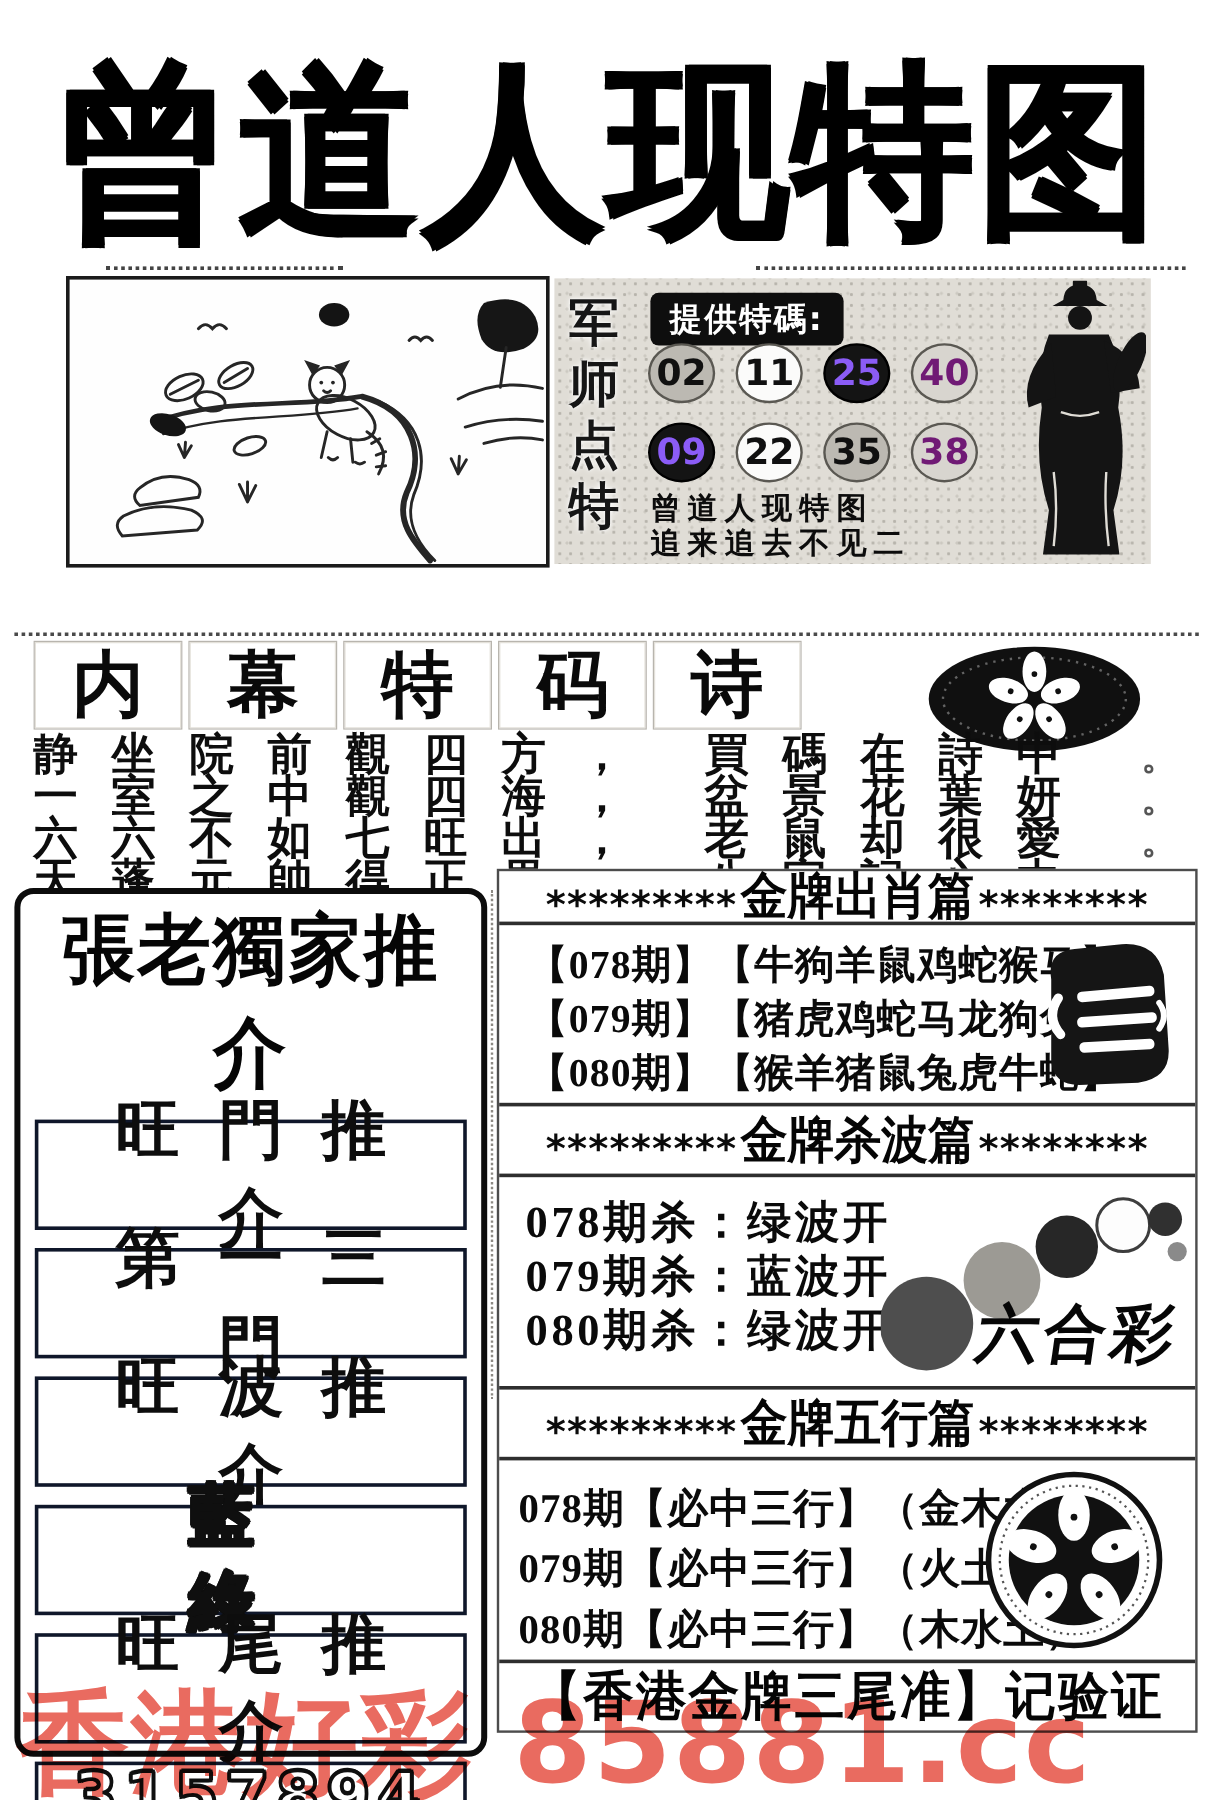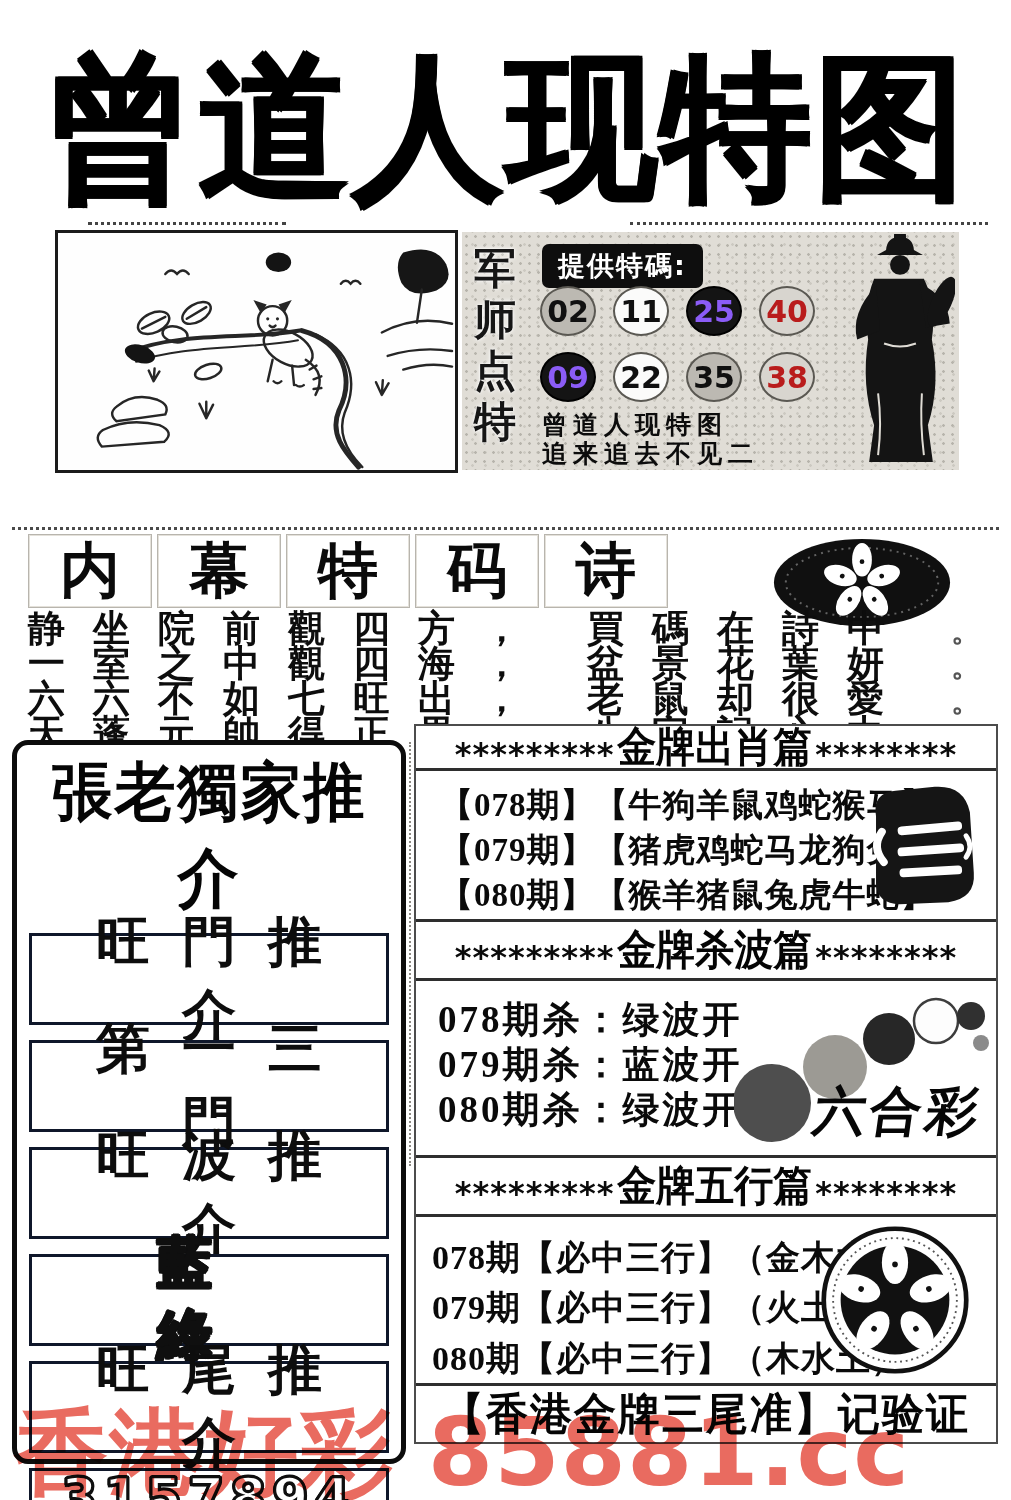--- a/index.html
+++ b/index.html
@@ -30,21 +30,21 @@
   .vertical-label{position:absolute;left:12px;top:16px;display:flex;flex-direction:column;gap:9px;}
   .vertical-label span{font-size:42px;font-weight:900;line-height:1;color:#161616;
     text-shadow:0 0 5px #ffffff,0 0 2px #ffffff;}
   .pill{position:absolute;left:80px;top:12px;background:#0e0e0e;color:#fff;
     font-size:27px;font-weight:800;padding:4px 16px;border-radius:7px;letter-spacing:2px;}
   .ball-row{position:absolute;left:78px;display:flex;gap:17px;}
   .row1{top:54px;} .row2{top:120px;}
   .ball{width:56px;height:50px;border-radius:50%;display:flex;align-items:center;justify-content:center;
     font-size:30px;font-weight:900;border:2px solid #5a5852;box-sizing:border-box;}
   .ball[data-tone="white"]{background:#fbfbfa;color:#101010;}
-  .ball[data-tone="lightgray"]{background:#d8d5cf;color:#b91c1c;}
+  .ball[data-tone="lightgray"]{background:#d8d5cf;color:#701a75;}
   .ball[data-tone="gray"]{background:#bcb9b2;color:#101010;}
   .ball[data-tone="black"]{background:#141414;color:#8b5cf6;border-color:#000;}
   .panel-verse{position:absolute;left:80px;top:178px;font-family:"Liberation Serif",serif;
     font-weight:900;font-size:25px;line-height:1.16;letter-spacing:6px;color:#0c0c0c;}
   .figure-svg{position:absolute;right:4px;top:2px;height:234px;width:112px;}
 
   
   .section-divider{position:absolute;top:527px;left:12px;width:987px;border-top:3px dotted #4a4a4a;}
   .poem-header{position:absolute;left:28px;top:534px;display:flex;gap:5px;}
   .poem-header .cell{width:122px;height:72px;border:1px solid #b8b5ae;display:flex;

